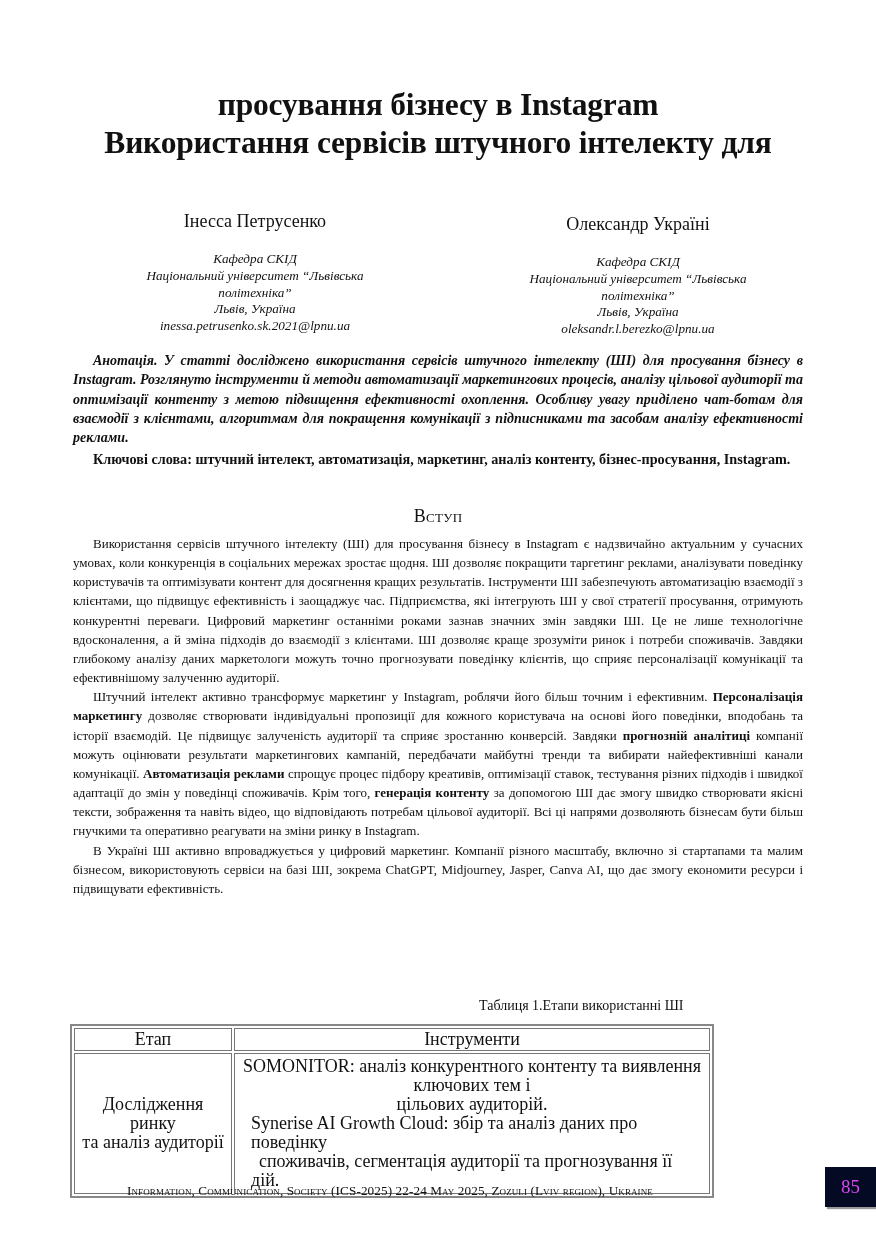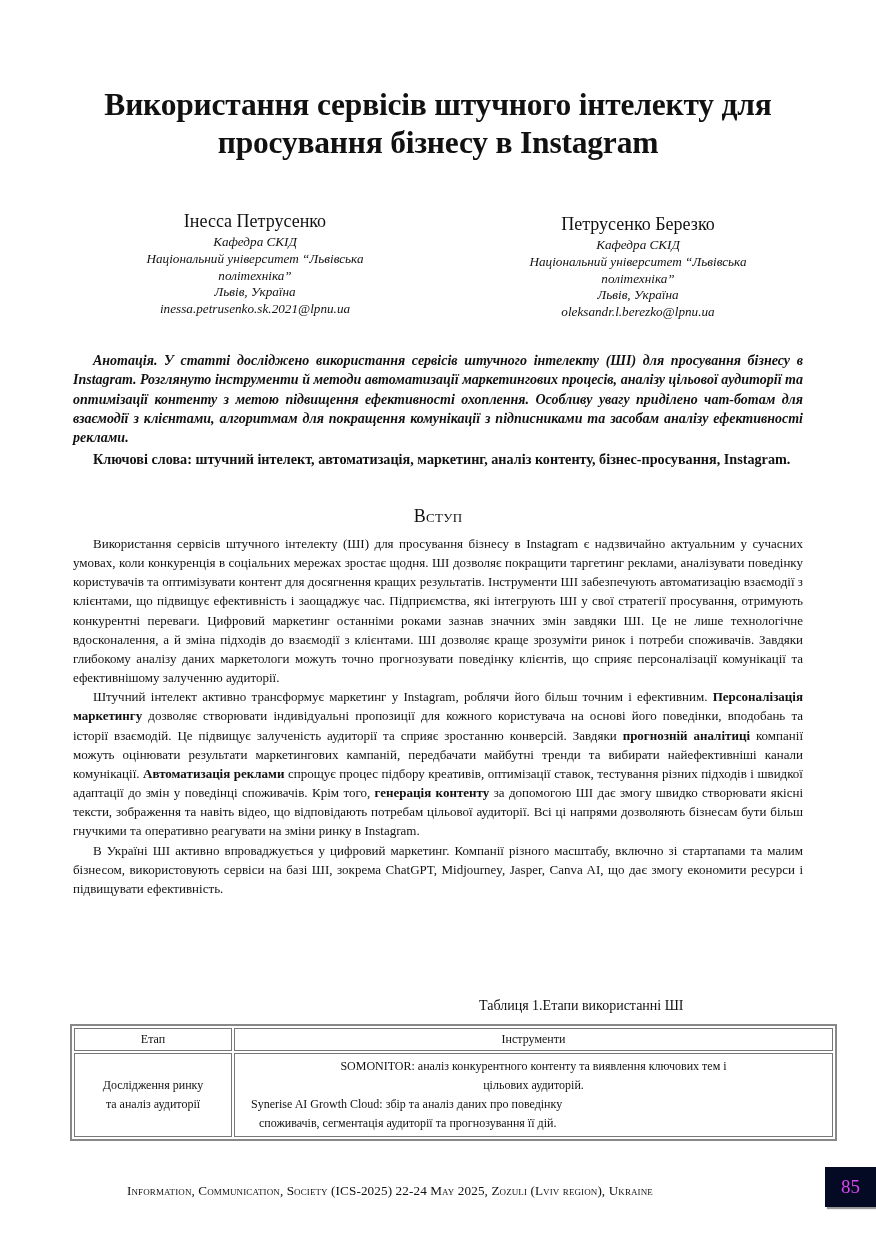--- a/index.html
+++ b/index.html
@@ -1,59 +1,59 @@
 <!DOCTYPE html>
 <html><head>
 <meta charset="utf-8">
 <style>
   html, body { margin:0; padding:0; background:#ffffff; }
   body { width:876px; height:1240px; position:relative; overflow:hidden; font-family:"Liberation Serif", serif; color:#111; }
   .title { position:absolute; left:40px; top:86px; width:796px; text-align:center; font-weight:bold; font-size:31.5px; line-height:38px; letter-spacing:-0.2px; }
   .author { position:absolute; text-align:center; font-size:13.2px; line-height:16.8px; }
-  .author .name { font-size:18px; line-height:24px; font-style:normal; margin-bottom:1px; }
+  .author .name { font-size:18px; line-height:24px; font-style:normal; margin-bottom:18px; }
   .author .aff { font-style:italic; }
   .a1 { left:105px; top:209px; width:300px; }
   .a2 { left:488px; top:212px; width:300px; }
   .abstract { position:absolute; left:73px; top:351px; width:730px; font-size:14px; line-height:19.3px; font-weight:bold; font-style:italic; text-align:justify; text-indent:20px; }
   .keywords { position:absolute; left:73px; top:450px; width:730px; font-size:14.2px; line-height:19.3px; font-weight:bold; text-align:justify; text-indent:20px; }
   .section { position:absolute; left:73px; top:506px; width:730px; text-align:center; font-size:18px; font-weight:normal; font-variant:small-caps; letter-spacing:0.3px; }
   .body { position:absolute; left:73px; top:534px; width:730px; font-size:13px; line-height:19.15px; text-align:justify; }
   .body p { margin:0; text-indent:20px; }
   .body b { font-weight:bold; }
   .caption { position:absolute; left:479px; top:998px; font-size:14px; }
   .caption span + span { margin-left:0; }
-  table.t1 { position:absolute; left:70px; top:1024px; width:767px; border-collapse:separate; border-spacing:2px; border:2px solid #888; font-size:12px; line-height:19px; }
+  table.t1 { position:absolute; left:70px; top:1024px; width:644px; border-collapse:separate; border-spacing:2px; border:2px solid #888; font-size:18px; line-height:19px; }
   table.t1 td, table.t1 th { border:1px solid #777; font-weight:normal; text-align:center; padding:1px 4px; }
   table.t1 th { height:19px; }
   .col1 { width:148px; }
   .tool { text-align:center; }
   .tool2 { text-align:left; padding-left:12px; }
   .tool2 .cont { padding-left:8px; }
   .footer { position:absolute; left:127px; top:1183px; font-size:13.2px; font-variant:small-caps; letter-spacing:0.1px; }
   .pagebox { position:absolute; left:825px; top:1167px; width:51px; height:40px; background:#050a24; color:#d946ef; font-size:19px; text-align:center; line-height:40px; box-shadow:2px 2px 1px #999; }
 </style>
 </head>
 <body>
 
 <div class="title">
+  <div>просування бізнесу в Instagram</div>
   <div>Використання сервісів штучного інтелекту для</div>
-  <div>просування бізнесу в Instagram</div>
 </div>
 
 <div class="author a1">
   <div class="name">Інесса Петрусенко</div>
   <div class="aff">Кафедра СКІД</div>
   <div class="aff">Національний університет “Львівська</div>
   <div class="aff">політехніка”</div>
   <div class="aff">Львів, Україна</div>
   <div class="aff">inessa.petrusenko.sk.2021@lpnu.ua</div>
 </div>
 
 <div class="author a2">
-  <div class="name">Петрусенко Березко</div>
+  <div class="name">Олександр Україні</div>
   <div class="aff">Кафедра СКІД</div>
   <div class="aff">Національний університет “Львівська</div>
   <div class="aff">політехніка”</div>
   <div class="aff">Львів, Україна</div>
   <div class="aff">oleksandr.l.berezko@lpnu.ua</div>
 </div>
 
 <div class="abstract">Анотація. У статті досліджено використання сервісів штучного інтелекту (ШІ) для просування бізнесу в Instagram. Розглянуто інструменти й методи автоматизації маркетингових процесів, аналізу цільової аудиторії та оптимізації контенту з метою підвищення ефективності охоплення. Особливу увагу приділено чат-ботам для взаємодії з клієнтами, алгоритмам для покращення комунікації з підписниками та засобам аналізу ефективності реклами.</div>
 
 <div class="keywords">Ключові слова: штучний інтелект, автоматизація, маркетинг, аналіз контенту, бізнес-просування, Instagram.</div>

